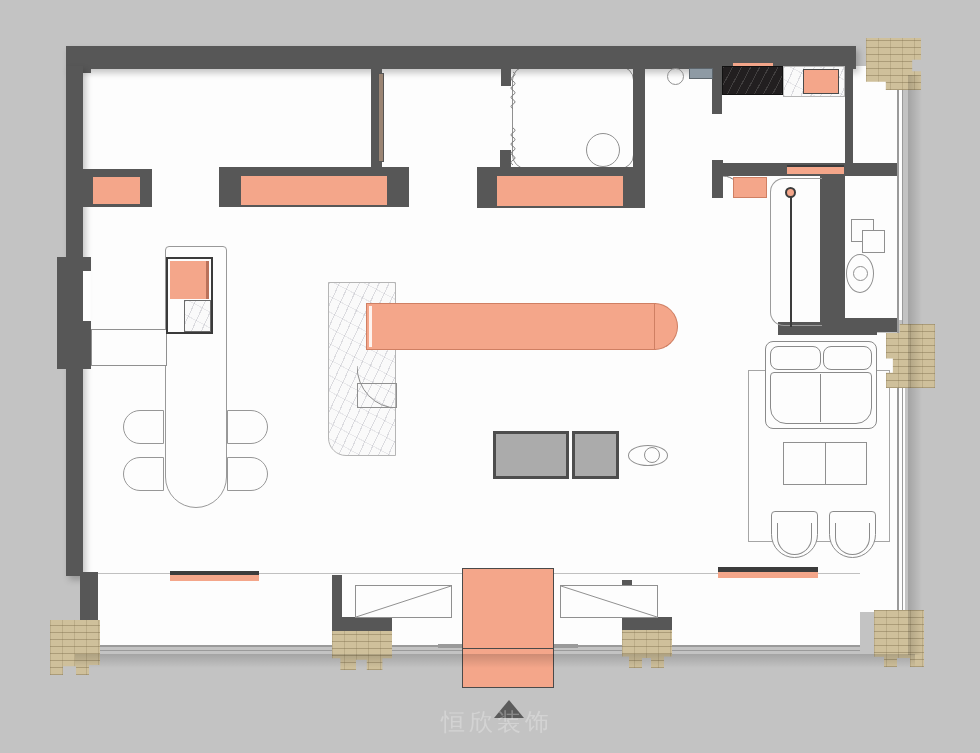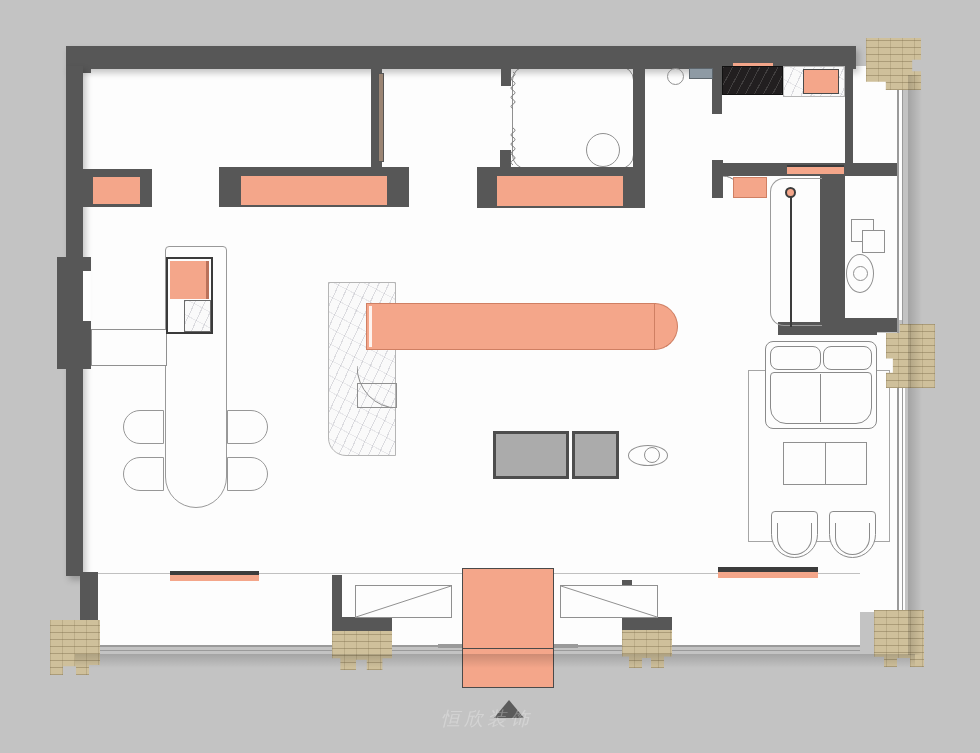--- a/index.html
+++ b/index.html
@@ -15,21 +15,21 @@
   .outline-t{border:1px solid var(--outline_gray,#909090);background:transparent;box-sizing:border-box;}
   .glass{background:var(--glass,#9a9a9a);}
   .thinline{background:#c0c0c0;}
   .marble{background:#fafafa;background-image:repeating-linear-gradient(115deg,rgba(140,140,155,.28) 0 1px,transparent 1px 9px),repeating-linear-gradient(28deg,rgba(140,140,155,.16) 0 1px,transparent 1px 14px);border:1px solid #b5b5b5;box-sizing:border-box;}
   .blackmarble{background:var(--counter_black,#221f20);background-image:repeating-linear-gradient(118deg,rgba(255,255,255,.14) 0 1px,transparent 1px 8px);border:1px solid #111;box-sizing:border-box;}
   .graytable{background:var(--table_gray,#ababab);border:3px solid #4d4d4d;box-sizing:border-box;}
   .col{background:var(--column_tan,#cfc09b);background-image:repeating-linear-gradient(0deg,rgba(118,102,68,.40) 0 1px,transparent 1px 7px),repeating-linear-gradient(90deg,rgba(118,102,68,.22) 0 1px,transparent 1px 12px);filter:drop-shadow(5px 6px 4px rgba(0,0,0,.30));}
   .chair{background:var(--floor,#fdfdfd);border:1.5px solid #979797;box-sizing:border-box;}
   .cushion{background:var(--floor,#fdfdfd);border:1px solid #8a8a8a;box-sizing:border-box;}
   .tri{width:0;height:0;border-left:15px solid transparent;border-right:15px solid transparent;border-bottom:18px solid #5b5b5b;}
-  .watermark{color:rgba(255,255,255,.28);font-size:19px;letter-spacing:4px;font-style:italic;}
+  .watermark{color:rgba(255,255,255,.28);font-size:24px;letter-spacing:4px;}
   .shadowR{background:linear-gradient(90deg,rgba(0,0,0,.16),rgba(0,0,0,0));}
   .shadowB{background:linear-gradient(180deg,rgba(0,0,0,.16),rgba(0,0,0,0));}
   svg{display:block;}
 </style>
 </head>
 <body>
 
 <div class="stage">
 
   <div class="abs floor" style="left:83px;top:66px;width:770px;height:507px;"></div>

